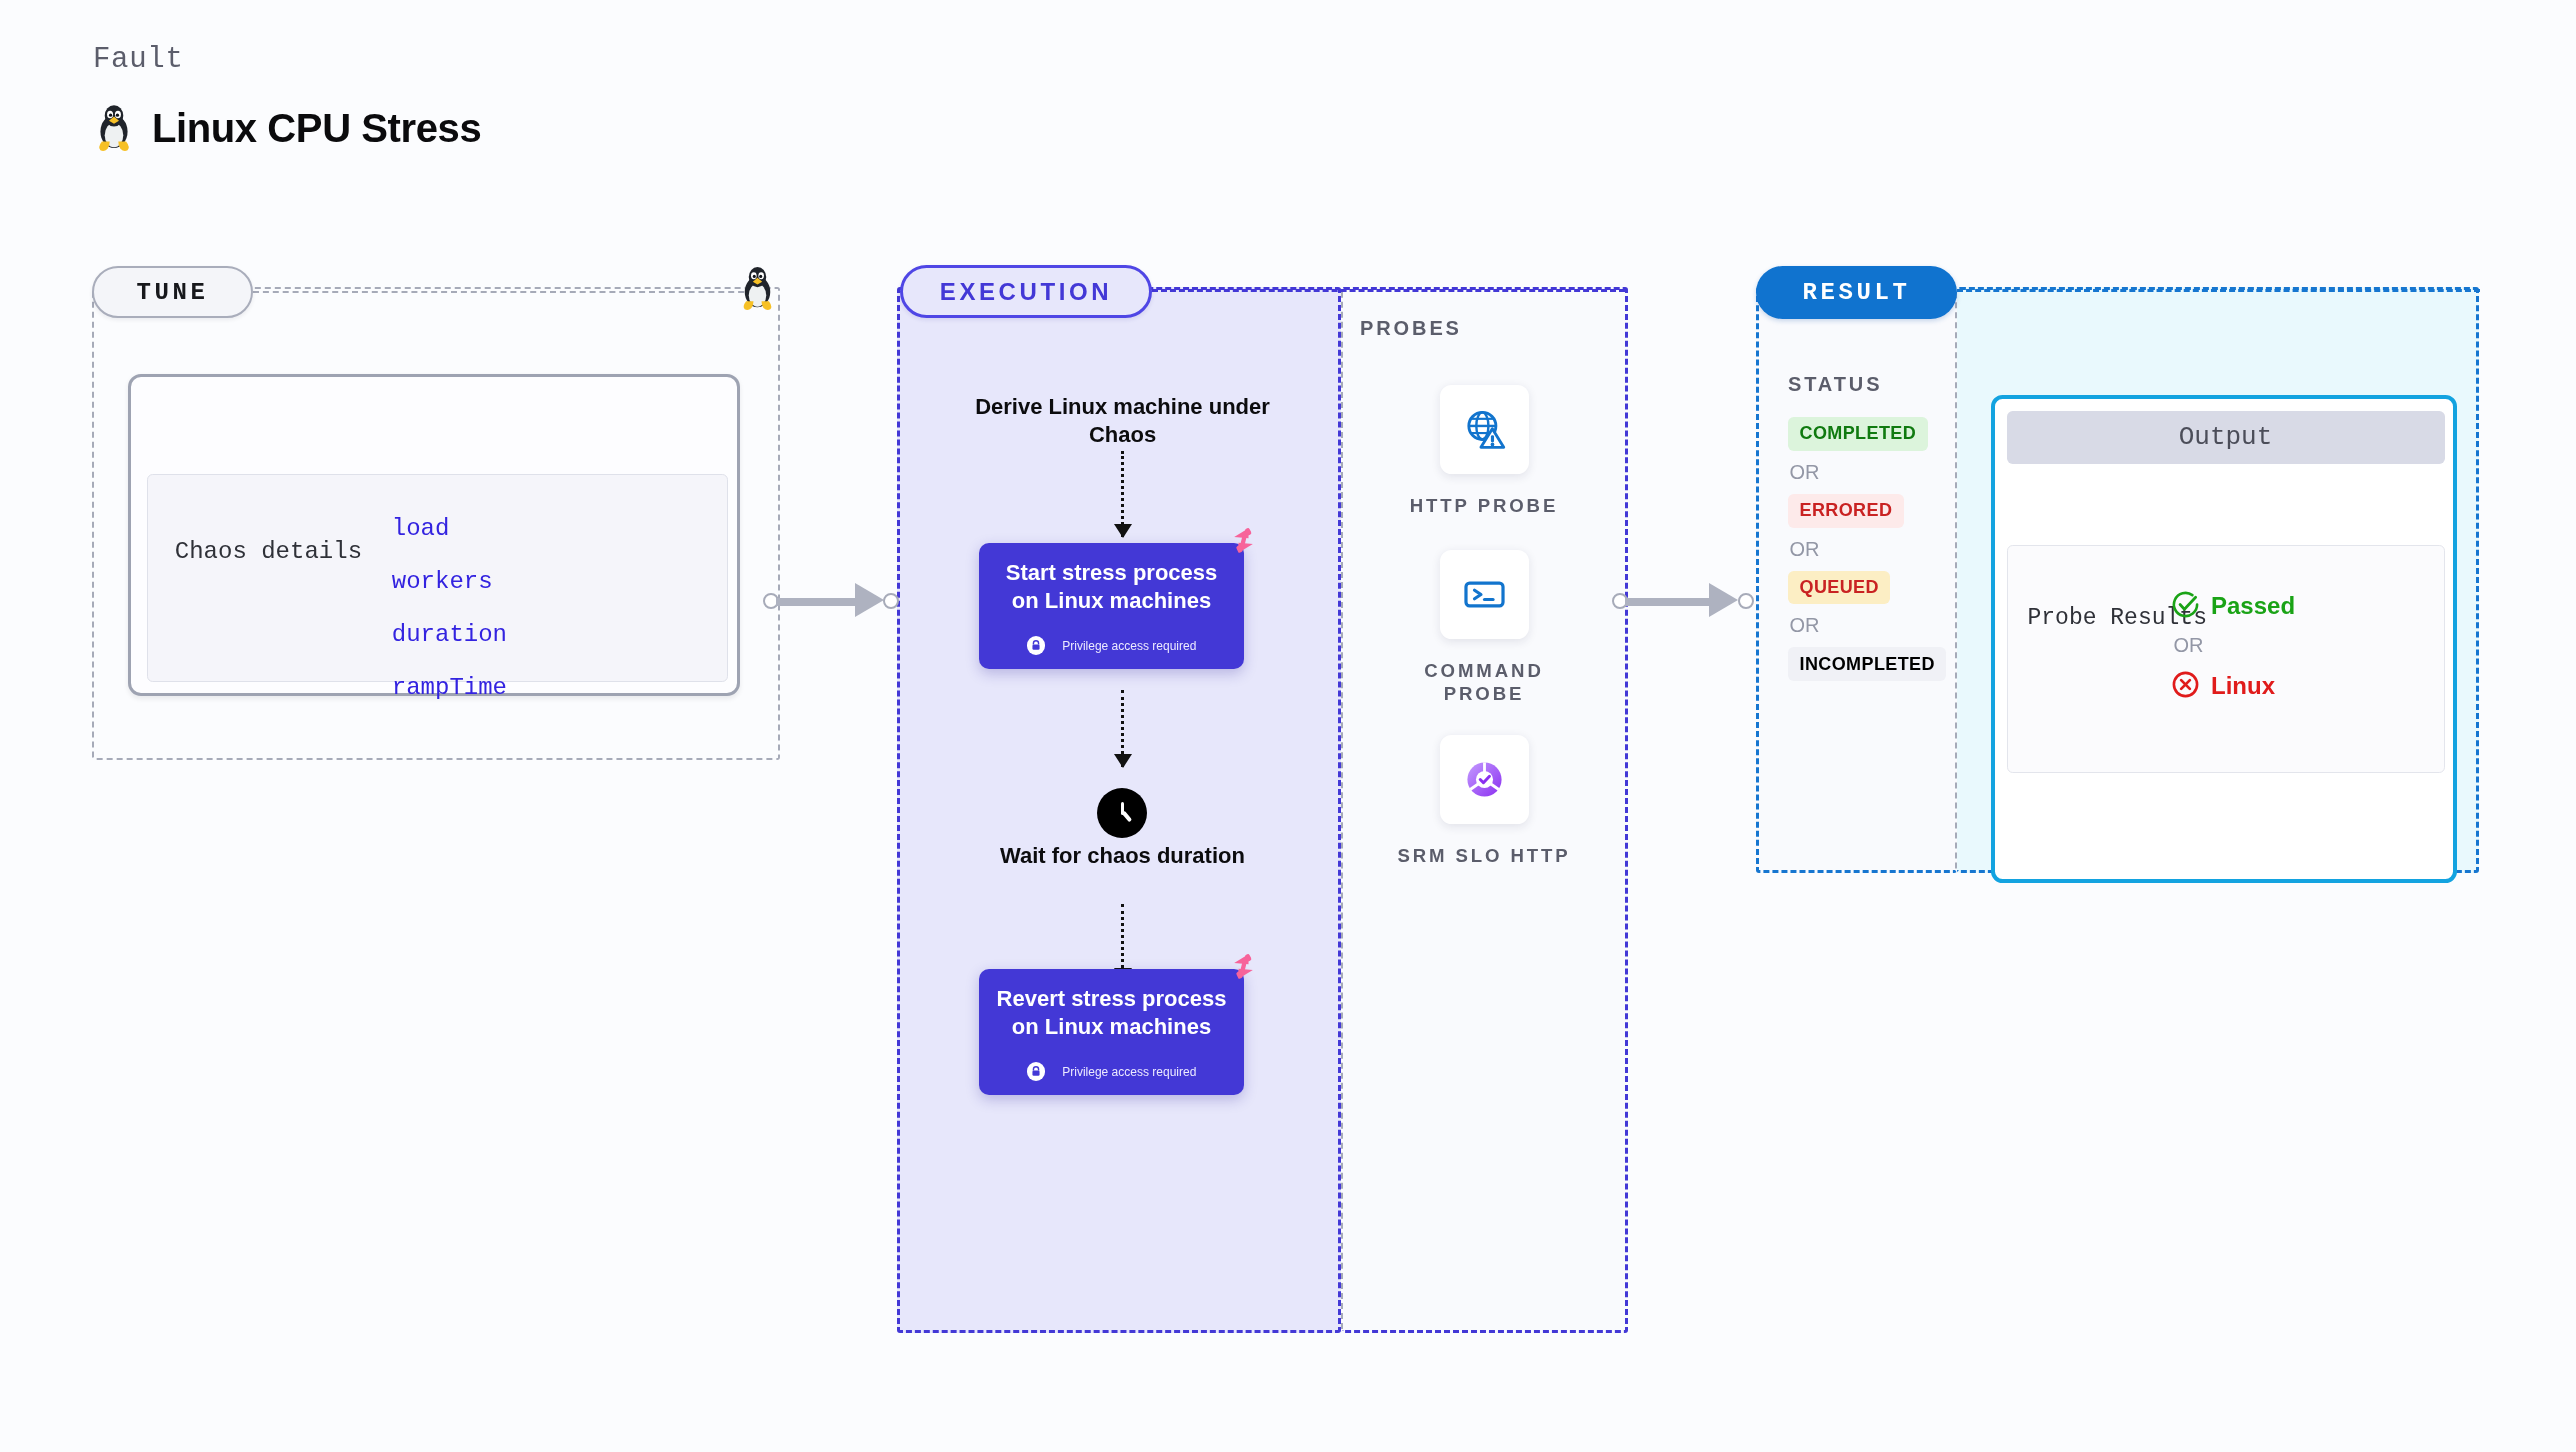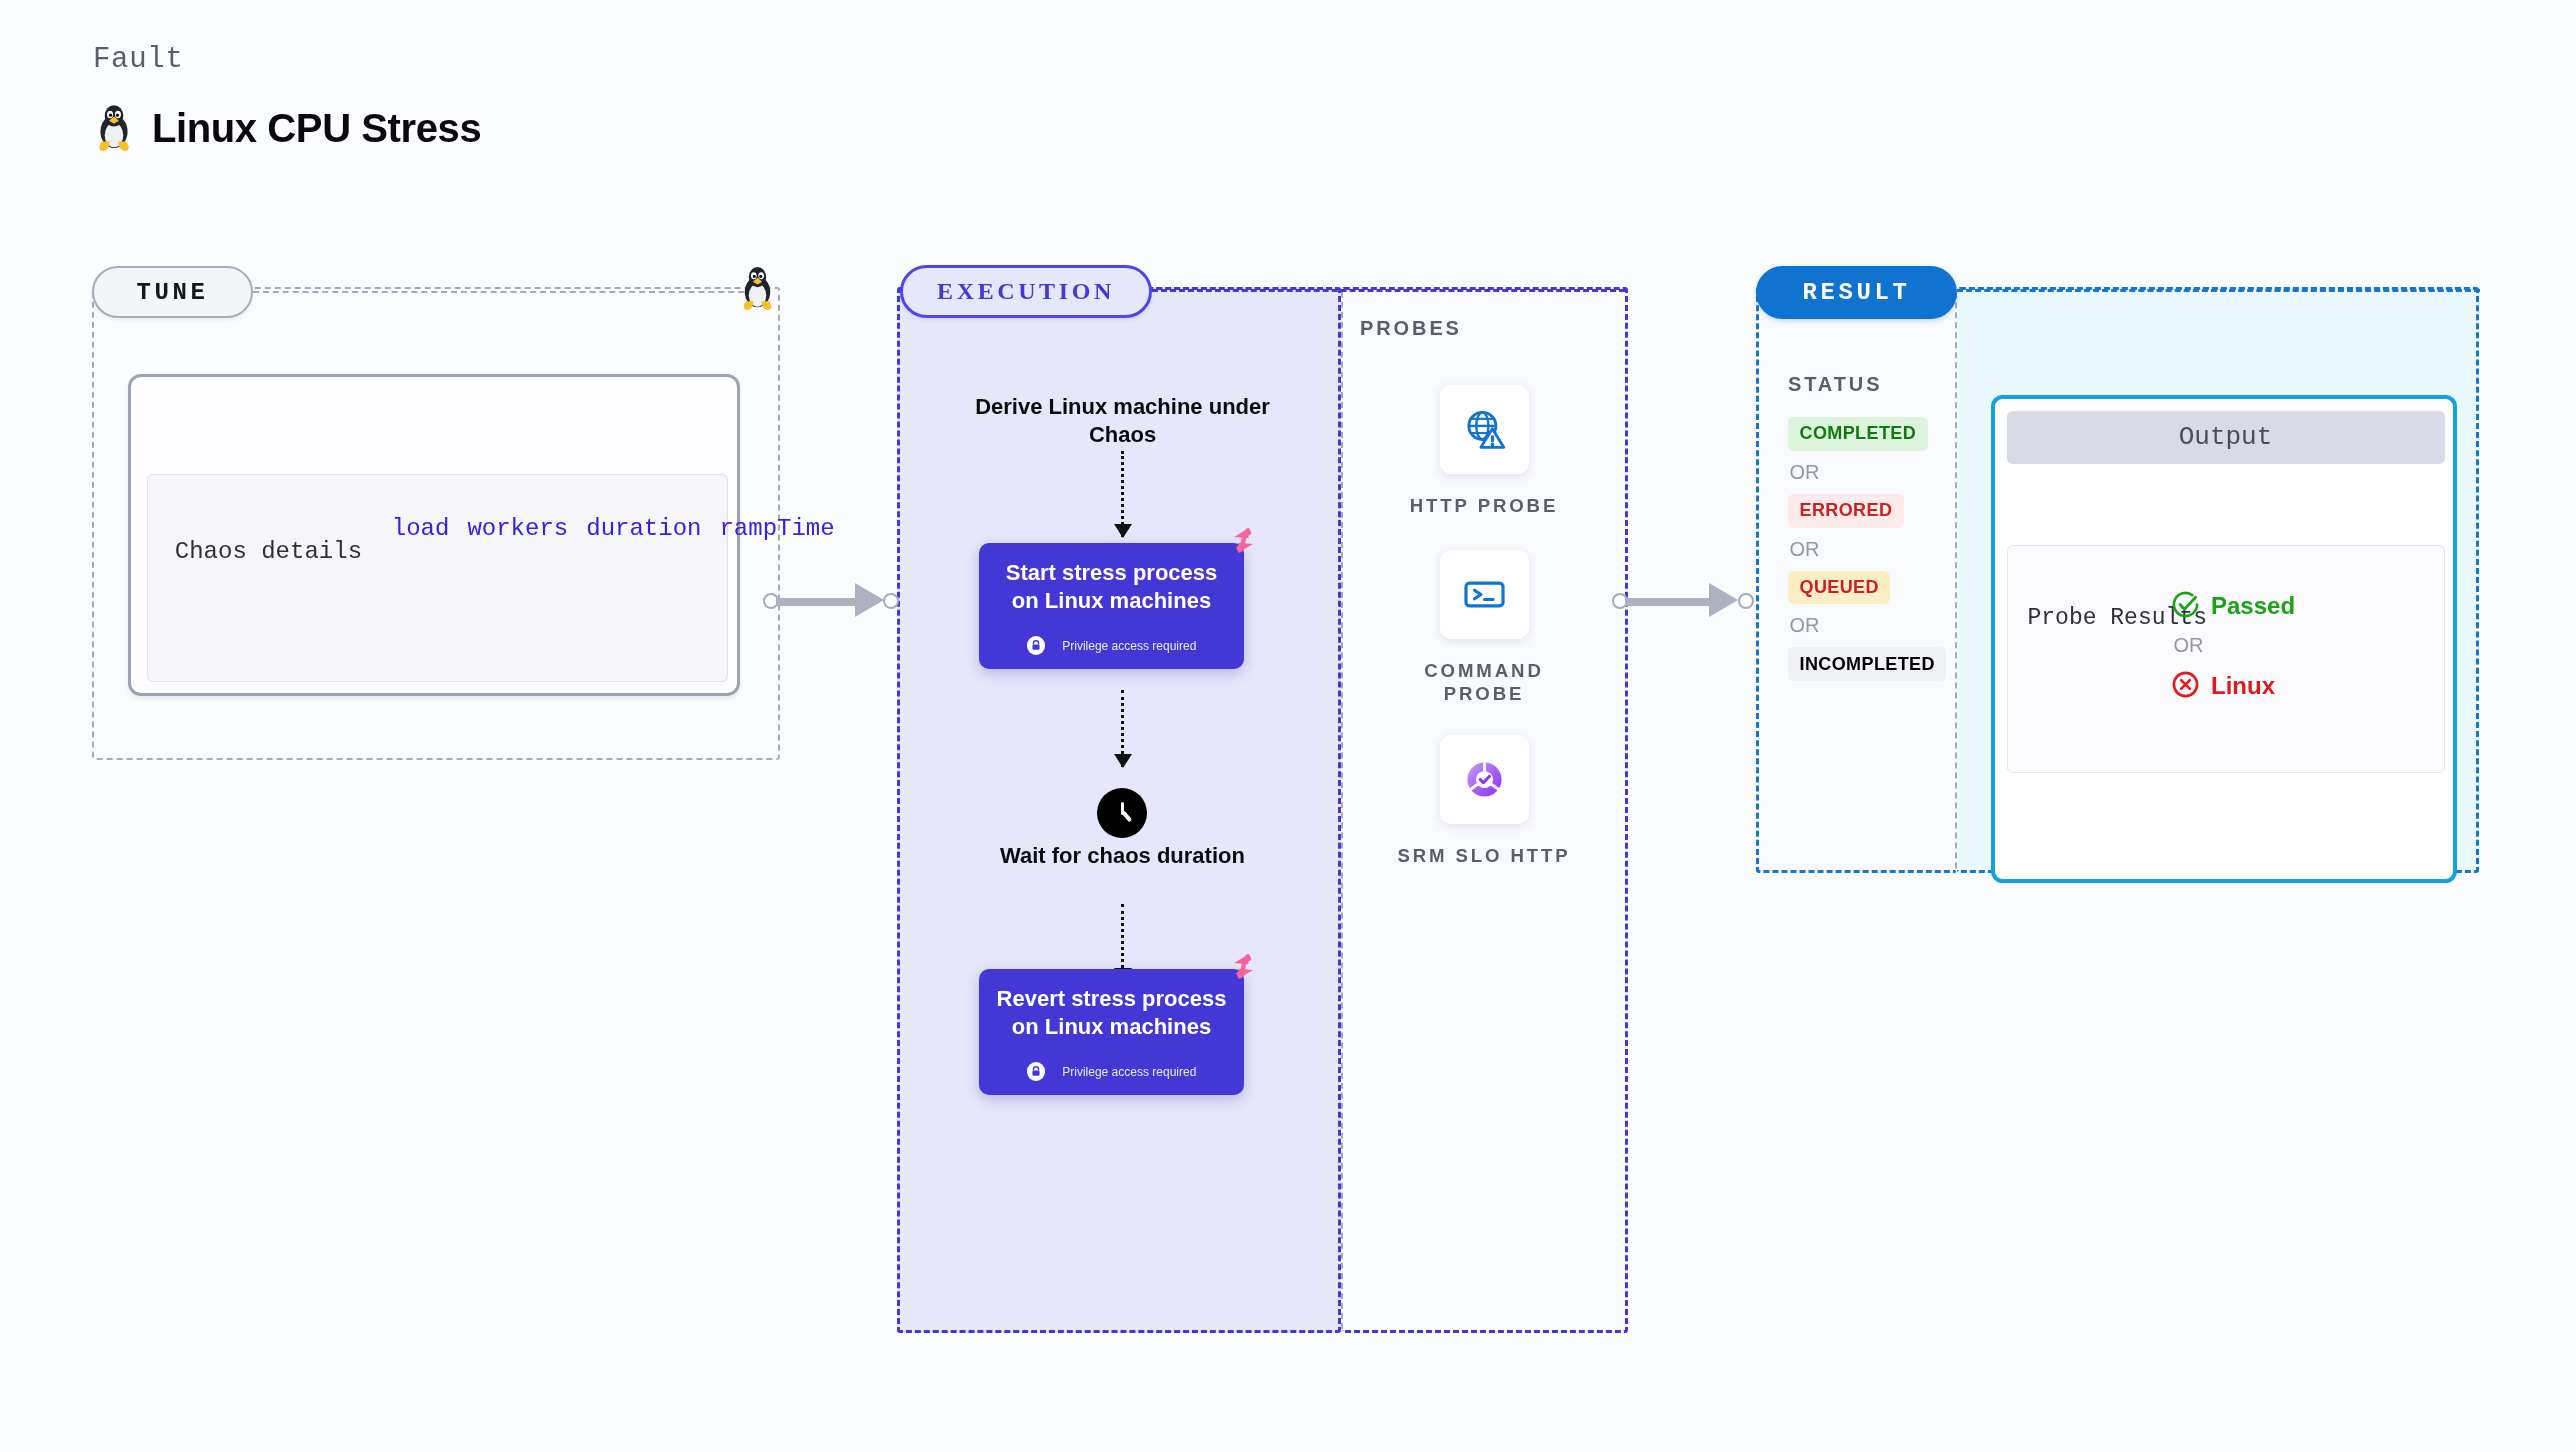--- a/index.html
+++ b/index.html
@@ -68,21 +68,21 @@
     position: absolute; left: 15.8px; top: 97px; width: 581px; height: 208px;
     background: #f5f5fa; border: 1.4px solid #dfe1ea; border-radius: 5.7px;
   }
   #chaos-details-label {
     position: absolute; left: 27px; top: 63px;
     font-family: "Liberation Mono", monospace;
     font-size: 24px; color: #2f3138;
   }
   #chaos-params {
     position: absolute; left: 244px; top: 40px;
-    display: flex; flex-direction: row; gap: 18px;
+    display: flex; flex-direction: column; gap: 26px;
   }
   #chaos-params span {
     font-family: "Liberation Mono", monospace;
     font-size: 24px; color: #3323e0;
   }
 
   
   .connector { position: absolute; height: 43px; z-index: 8; }
   .conn-dot {
     position: absolute; top: 14.3px; width: 15.8px; height: 15.8px; border-radius: 50%;
@@ -103,21 +103,21 @@
     border: 3.6px dashed #4338d6; background: #e7e7fb;
   }
   #exec-pill {
     position: absolute; left: 900px; top: 265px;
     width: 252px; height: 53px; border-radius: 26.5px;
     background: #e7e7fb; border: 3.6px solid #4f46e5;
     display: flex; align-items: center; justify-content: center; z-index: 6;
     box-shadow: 0 2.1px 4.3px rgba(40,30,140,.10);
   }
   #exec-pill span {
-    font-family: Liberation Serif, serif;
+    font-family: Liberation Sans, sans-serif;
     font-size: 24px; font-weight: 700; color: #4338d6; letter-spacing: 3.6px;
   }
   #exec-dash-line {
     position: absolute; left: 1152px; top: 289px; width: 473px; height: 0;
     border-top: 3.6px dashed #4338d6; z-index: 2;
   }
 
   
   #probes-box {
     left: 1341px; top: 287px; width: 287px; height: 1046px;

